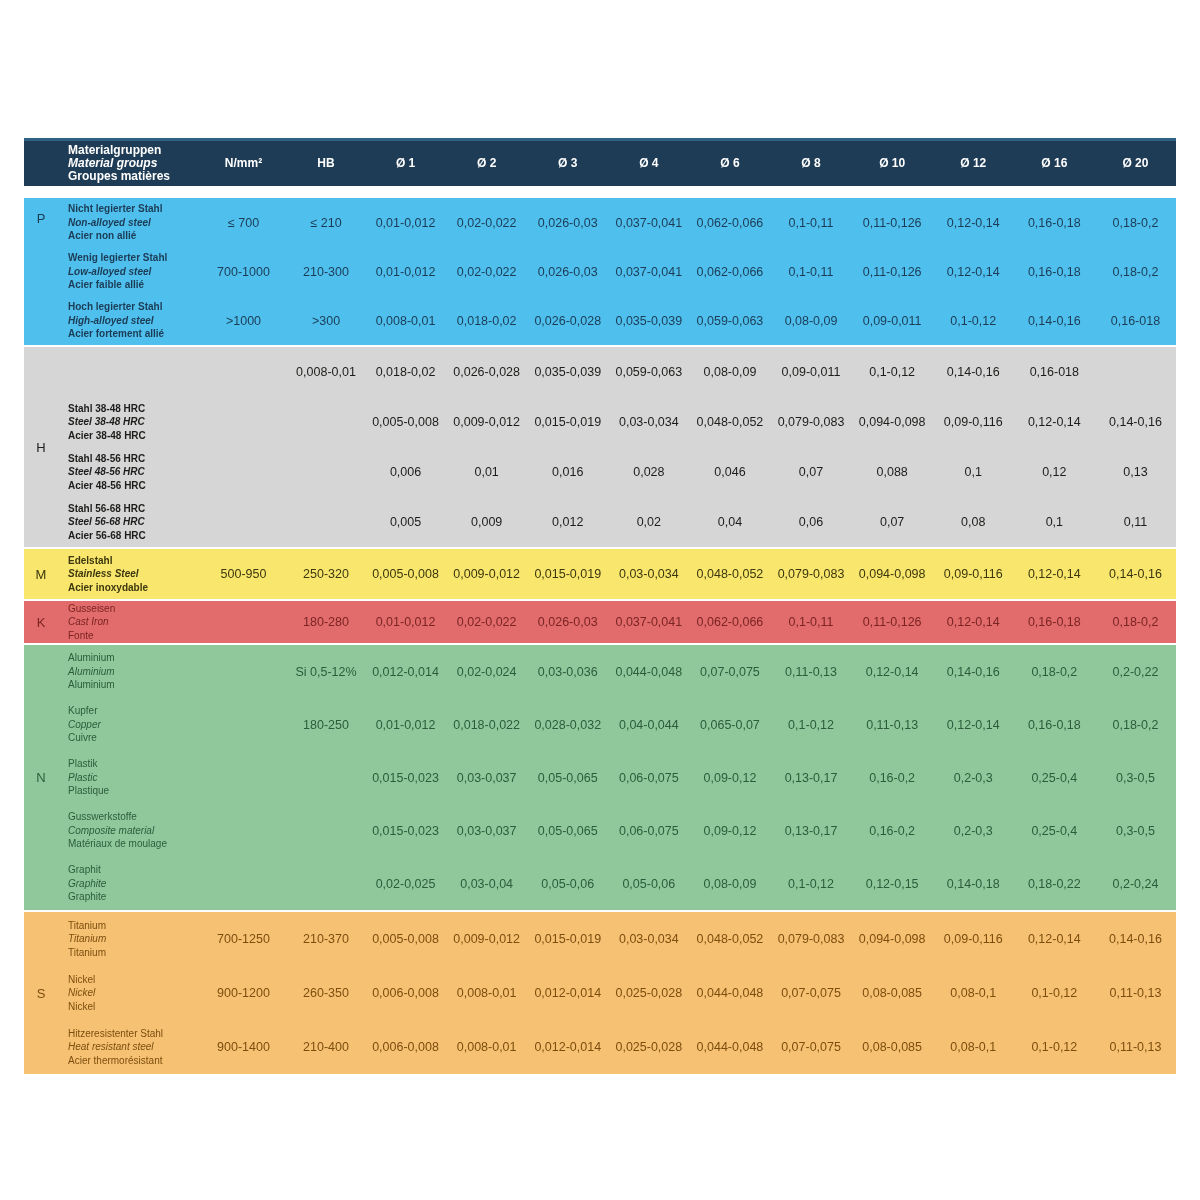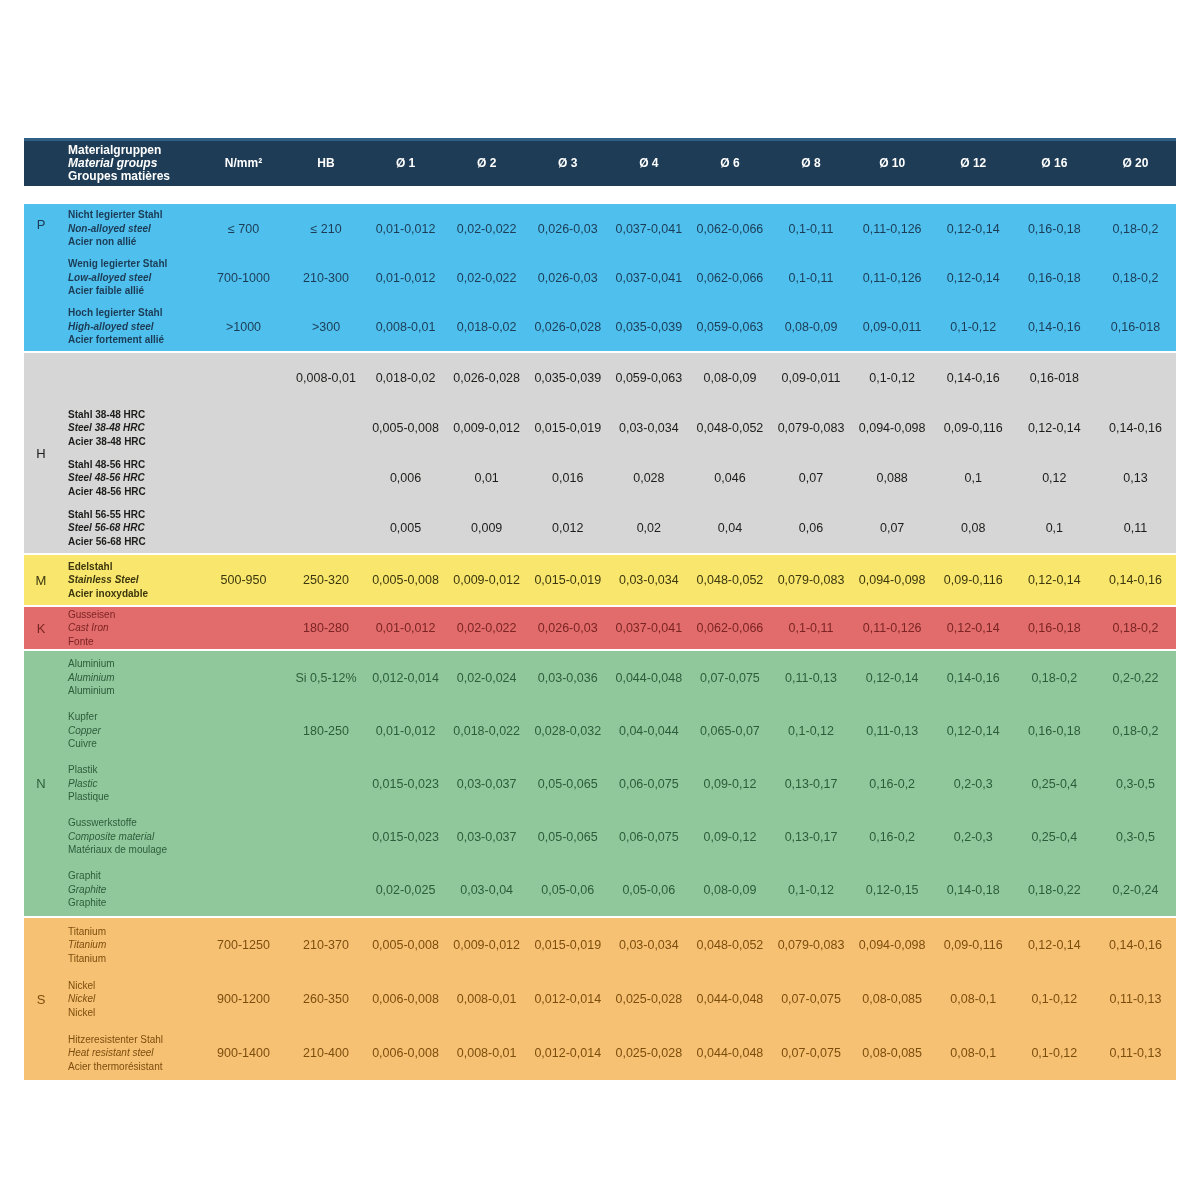--- a/index.html
+++ b/index.html
@@ -11,21 +11,21 @@
   #table{
     position:absolute;left:24px;top:138px;width:1152px;
   }
   
   .header-row{
     display:grid;
     grid-template-columns:176px 87px 78px repeat(10,1fr);
     height:48px;
     box-sizing:border-box;
     border-top:3px solid #2f6186;
-    margin-bottom:18px;
+    margin-bottom:12px;
   }
   .hcell{
     display:flex;flex-direction:column;justify-content:center;align-items:center;
     font-size:12px;line-height:13px;font-weight:700;
   }
   .hcell.mat{align-items:flex-start;padding-left:44px;}
   .hline.i{font-style:italic;}
   
   .section{display:flex;margin-bottom:2px;}
   .letter{
@@ -191,21 +191,21 @@
             <div class="val">0,028</div>
             <div class="val">0,046</div>
             <div class="val">0,07</div>
             <div class="val">0,088</div>
             <div class="val">0,1</div>
             <div class="val">0,12</div>
             <div class="val">0,13</div>
           </div>
           <div class="row">
             <div class="label">
-              <div class="lline l1">Stahl 56-55 HRC</div>
+              <div class="lline l1">Stahl 56-68 HRC</div>
               <div class="lline l2">Steel 56-68 HRC</div>
               <div class="lline l3">Acier 56-68 HRC</div>
             </div>
             <div class="val"></div>
             <div class="val"></div>
             <div class="val">0,005</div>
             <div class="val">0,009</div>
             <div class="val">0,012</div>
             <div class="val">0,02</div>
             <div class="val">0,04</div>

